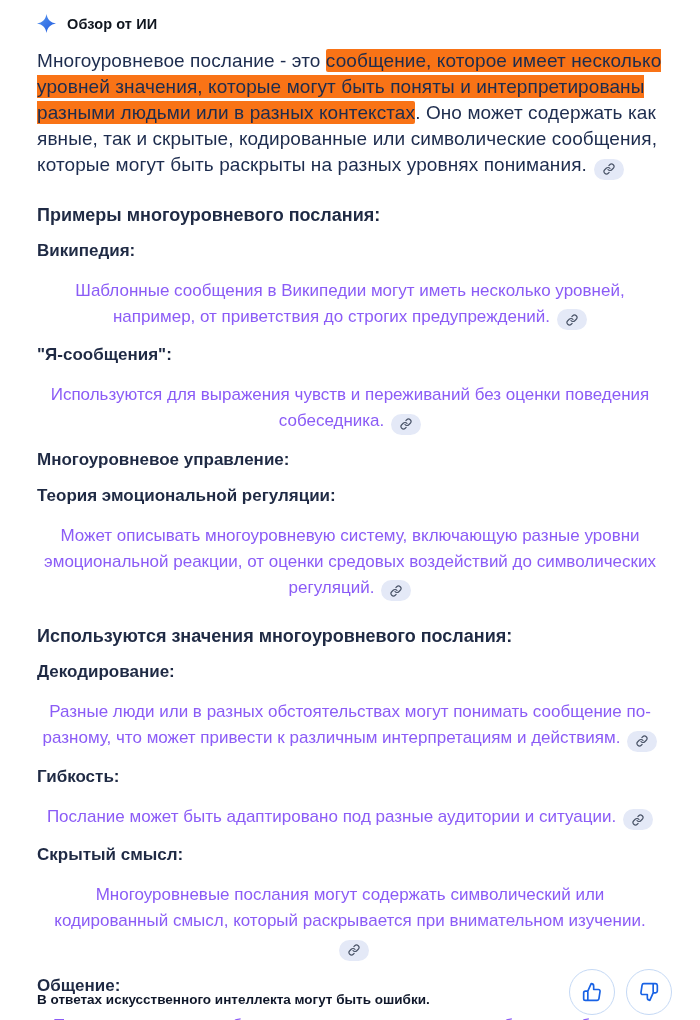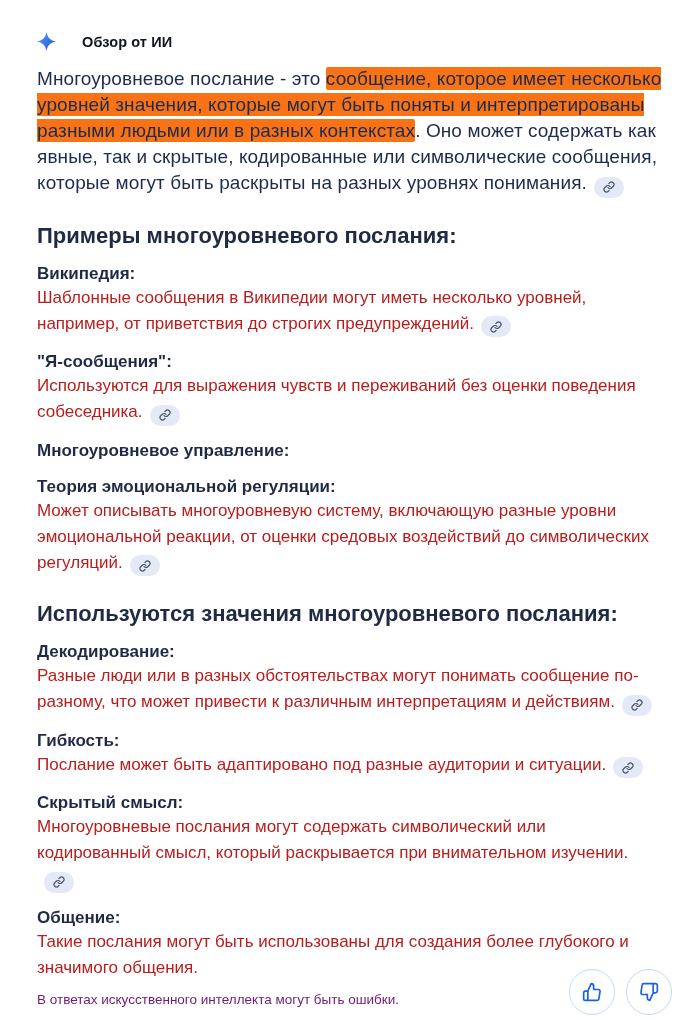--- a/index.html
+++ b/index.html
@@ -6,21 +6,21 @@
   html, body {
     width: 700px; height: 1020px;
     background: #ffffff;
     font-family: "Liberation Sans", "DejaVu Sans", sans-serif;
     overflow: hidden;
     position: relative;
   }
   .page { padding: 12px 37px 0 37px; position: relative; height: 100%; }
 
   
-  .ai-header { display: flex; align-items: center; gap: 26px; margin-top: 20px; }
+  .ai-header { display: flex; align-items: center; gap: 11px; margin-top: 2px; }
   .ai-header .title {
     font-size: 14.5px; font-weight: 700; color: #10161f; letter-spacing: .1px;
   }
   .sparkle { width: 19px; height: 19px; display: inline-flex; }
 
   
   .intro {
     margin-top: 15px;
     font-size: 19px; line-height: 26px;
     font-weight: 500;
@@ -30,34 +30,35 @@
   .intro mark {
     background: #f97316;
     color: #1d2c4e;
     padding: 1px 0;
     border-radius: 2px;
   }
 
   
   .group-heading {
     margin-top: 25px;
-    font-size: 22px; font-weight: 700;
+    font-size: 18px; font-weight: 700;
     color: #1f2a44;
   }
   .item { margin-top: 14px; }
   .item-title {
     font-size: 17px; font-weight: 700;
     color: #1f2a44;
     line-height: 22px;
   }
   .item-text {
-    margin-top: 0;
+    margin-top: 16px;
     font-size: 17px; line-height: 26px;
     font-weight: 400;
-    color: #b91c1c;
+    color: #8b5cf6;
+    text-align: center;
   }
 
   
   .link-pill {
     display: inline-flex; align-items: center; justify-content: center;
     width: 30px; height: 21px;
     background: #e4e9f7;
     border-radius: 11px;
     margin-left: 7px;
     vertical-align: -4px;
@@ -66,22 +67,22 @@
   }
   .link-pill svg { width: 12px; height: 12px; stroke: #4a5468; }
 
   
   .footer {
     position: absolute;
     left: 37px; right: 28px; bottom: 5px;
     display: flex; align-items: center; justify-content: space-between;
   }
   .disclaimer {
-    font-size: 13.5px; font-weight: 400;
-    color: #701a75;
+    font-size: 13.5px; font-weight: 700;
+    color: #0f172a;
     margin-top: 14px;
   }
   .feedback { display: flex; gap: 11px; }
   .round-btn {
     width: 46px; height: 46px;
     border-radius: 50%;
     background: #ffffff;
     border: 1px solid #c5d9f5;
     display: flex; align-items: center; justify-content: center;
     cursor: pointer;

